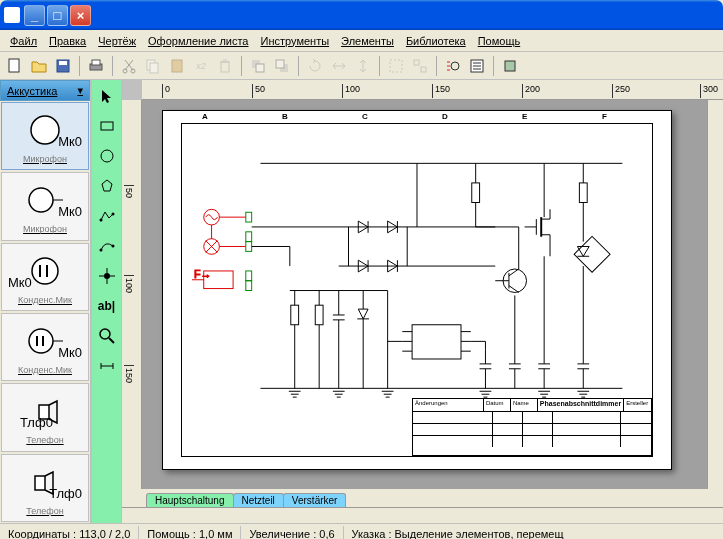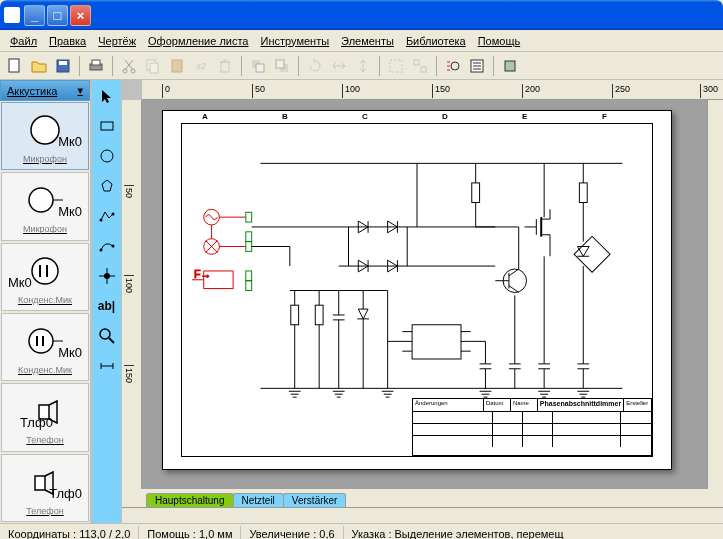--- a/index.html
+++ b/index.html
@@ -24,41 +24,41 @@
 .main-area { display: flex; height: 443px; }
 
 .component-palette { width: 92px; background: #ece9d8; border-right: 2px solid #c0c0c0; display: flex; flex-direction: column; text-decoration: underline; }
 .palette-tab { background: linear-gradient(to bottom, #6bb5e8, #3a8ccc); color: #000; padding: 3px 6px; border: 1px solid #5a9cc8; font-weight: normal; display: flex; align-items: center; justify-content: space-between; }
 .component-cell { height: 70px; border: 1px solid #c0c0c0; background: #f5f5f5; display: flex; flex-direction: column; align-items: center; justify-content: center; margin: 1px; position: relative; }
 .component-cell.selected { background: #dde8f5; border: 1px solid #7aa5d5; }
 .component-symbol { width: 60px; height: 44px; display: flex; align-items: center; justify-content: center; }
 .component-label { font-size: 9px; color: #777; margin-top: 2px; }
 .component-ref { font-size: 13px; color: #000; position: absolute; top: 20px; margin-top: 11px; }
 
-.drawing-tools { width: 30px; background: #7dd3fc; border-right: 1px solid #c0c0c0; display: flex; flex-direction: column; align-items: center; padding-top: 4px; gap: 6px; }
+.drawing-tools { width: 30px; background: #86efac; border-right: 1px solid #c0c0c0; display: flex; flex-direction: column; align-items: center; padding-top: 4px; gap: 6px; }
 .dtool { width: 24px; height: 24px; display: flex; align-items: center; justify-content: center; cursor: default; }
 
 .canvas-area { flex: 1; display: flex; flex-direction: column; background: #c0c0c0; position: relative; }
 .ruler-h { height: 20px; background: #ece9d8; display: flex; position: relative; border-bottom: 1px solid #999; margin-left: 20px; }
 .ruler-h-tick { position: absolute; top: 4px; font-size: 9px; border-left: 1px solid #333; padding-left: 2px; height: 14px; }
 .canvas-row { flex: 1; display: flex; }
 .ruler-v { width: 20px; background: #ece9d8; border-right: 1px solid #999; position: relative; }
 .ruler-v-tick { position: absolute; left: 2px; font-size: 9px; writing-mode: vertical-lr; border-top: 1px solid #333; padding-top: 2px; }
 .canvas-scroll { flex: 1; background: #a0a0a0; overflow: hidden; position: relative; }
 .drawing { position: absolute; left: 20px; top: 10px; width: 510px; height: 360px; background: #fff; border: 1px solid #000; box-shadow: 3px 3px 6px rgba(0,0,0,0.4); }
 .drawing-frame { position: absolute; left: 18px; top: 12px; right: 18px; bottom: 12px; border: 1.5px solid #000; }
 .col-header { position: absolute; top: -12px; font-size: 8px; font-weight: bold; }
 .schematic { position: absolute; inset: 10px; }
 .title-block { position: absolute; right: 0; bottom: 0; width: 240px; height: 58px; border: 1px solid #000; background: #fff; }
 .title-block-row { border-top: 1px solid #000; height: 12px; display: flex; }
 .title-block-cell { border-right: 1px solid #000; font-size: 6px; padding: 1px 2px; }
 
 .page-tabs { height: 18px; background: #ece9d8; display: flex; align-items: flex-end; padding-left: 24px; }
 .page-tab { padding: 1px 8px; background: #7dd3fc; border: 1px solid #999; border-bottom: none; border-radius: 3px 3px 0 0; margin-right: -1px; font-size: 10px; }
-.page-tab.active { background: #84cc16; }
+.page-tab.active { background: #86efac; }
 
 .scrollbar-h { height: 16px; background: #ece9d8; border-top: 1px solid #999; }
 .scrollbar-v { position: absolute; right: 0; top: 20px; bottom: 34px; width: 16px; background: #ece9d8; border-left: 1px solid #999; }
 
 .statusbar { height: 20px; background: #ece9d8; border-top: 1px solid #c0c0c0; display: flex; align-items: center; }
 .status-cell { padding: 2px 8px; border-right: 1px solid #c0c0c0; font-size: 11px; }
 
 svg { display: block; }
 </style>
 </head>

